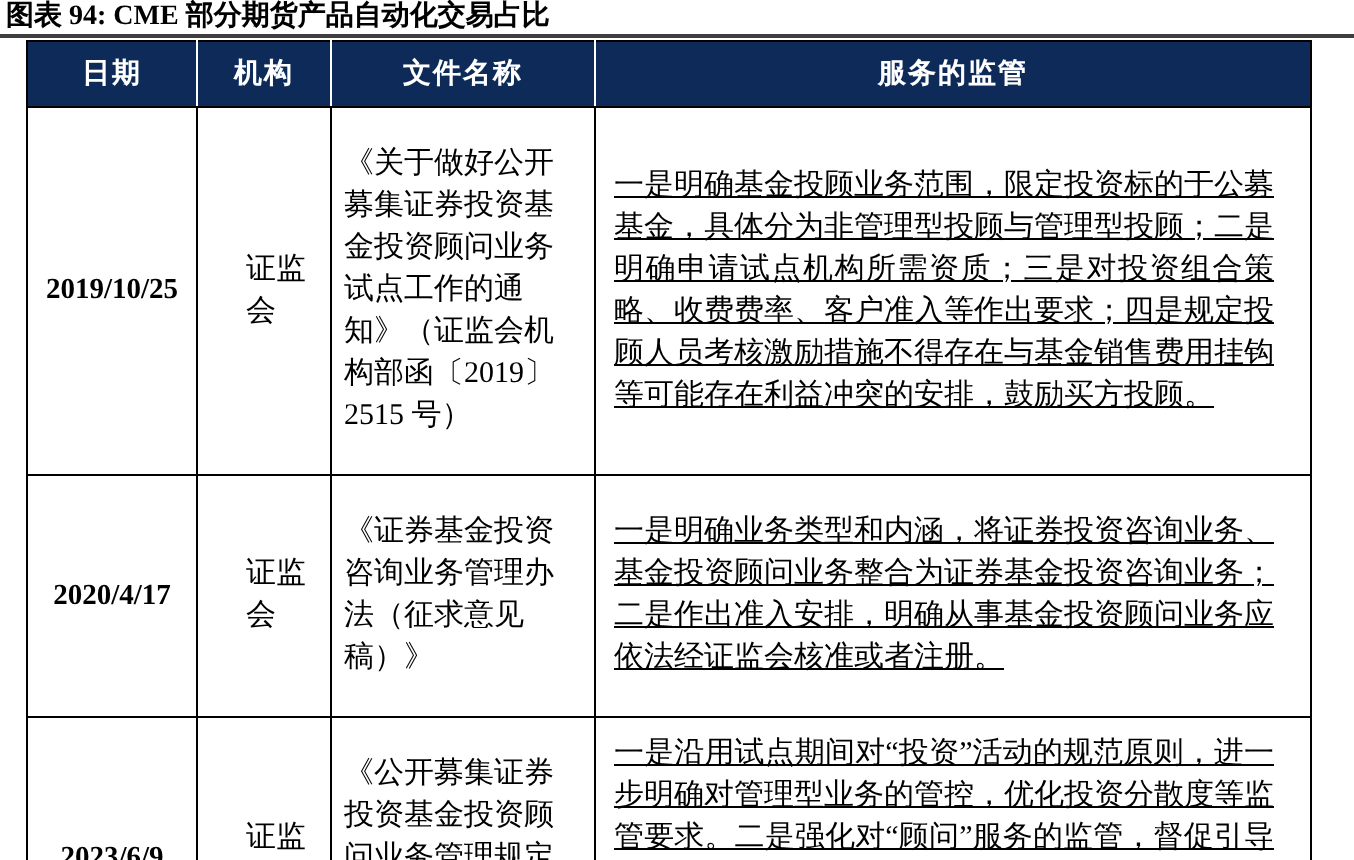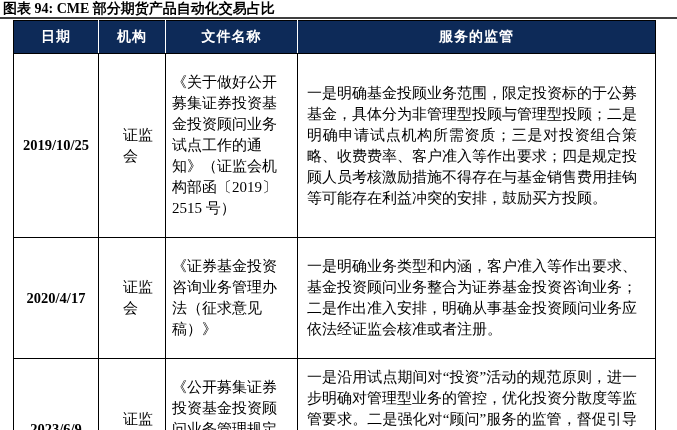--- a/index.html
+++ b/index.html
@@ -60,21 +60,21 @@
     line-height:21px;
   }
   td.cell-date{
     text-align:center;
     font-weight:bold;
     font-size:14.5px;
     font-family:"Liberation Serif",serif;
   }
   td.cell-org{padding-left:24px;}
   td.cell-doc{padding:18px 6px;text-align:left;}
-  td.cell-content{padding:3px 18px 3px 9px;text-align:justify;text-justify:inter-ideograph;}
+  td.cell-content{padding:3px 18px 3px 9px;text-align:justify;text-justify:inter-ideograph;text-decoration:underline;}
   tr.r1{height:152px;}
   tr.r2{height:91px;}
   tr.r3{height:117px;}
   .bottom-rule{
     width:677px;height:0;
     border-bottom:2px solid #575757;
   }
   .source-line{
     font-size:13.5px;font-weight:bold;
     padding:3px 0 0 3px;
@@ -106,21 +106,21 @@
     <tr class="r1">
       <td class="cell-date">2019/10/25</td>
       <td class="cell-org">证监会</td>
       <td class="cell-doc">《关于做好公开募集证券投资基金投资顾问业务试点工作的通知》（证监会机构部函〔2019〕2515 号）</td>
       <td class="cell-content">一是明确基金投顾业务范围，限定投资标的于公募基金，具体分为非管理型投顾与管理型投顾；二是明确申请试点机构所需资质；三是对投资组合策略、收费费率、客户准入等作出要求；四是规定投顾人员考核激励措施不得存在与基金销售费用挂钩等可能存在利益冲突的安排，鼓励买方投顾。</td>
     </tr>
     <tr class="r2">
       <td class="cell-date">2020/4/17</td>
       <td class="cell-org">证监会</td>
       <td class="cell-doc">《证券基金投资咨询业务管理办法（征求意见稿）》</td>
-      <td class="cell-content">一是明确业务类型和内涵，客户准入等作出要求、基金投资顾问业务整合为证券基金投资咨询业务；二是作出准入安排，明确从事基金投资顾问业务应依法经证监会核准或者注册。</td>
+      <td class="cell-content">一是明确业务类型和内涵，将证券投资咨询业务、基金投资顾问业务整合为证券基金投资咨询业务；二是作出准入安排，明确从事基金投资顾问业务应依法经证监会核准或者注册。</td>
     </tr>
     <tr class="r3">
       <td class="cell-date">2023/6/9</td>
       <td class="cell-org">证监会</td>
       <td class="cell-doc">《公开募集证券投资基金投资顾问业务管理规定（征求意见稿）》</td>
       <td class="cell-content">一是沿用试点期间对“投资”活动的规范原则，进一步明确对管理型业务的管控，优化投资分散度等监管要求。二是强化对“顾问”服务的监管，督促引导行业坚守“顾问”服务本源，强化信义义务落实和利益冲突防范。三是针对新问题、新情况补齐监管短板，促进业务合规有序开展。</td>
     </tr>
   </tbody>
 </table>
 

